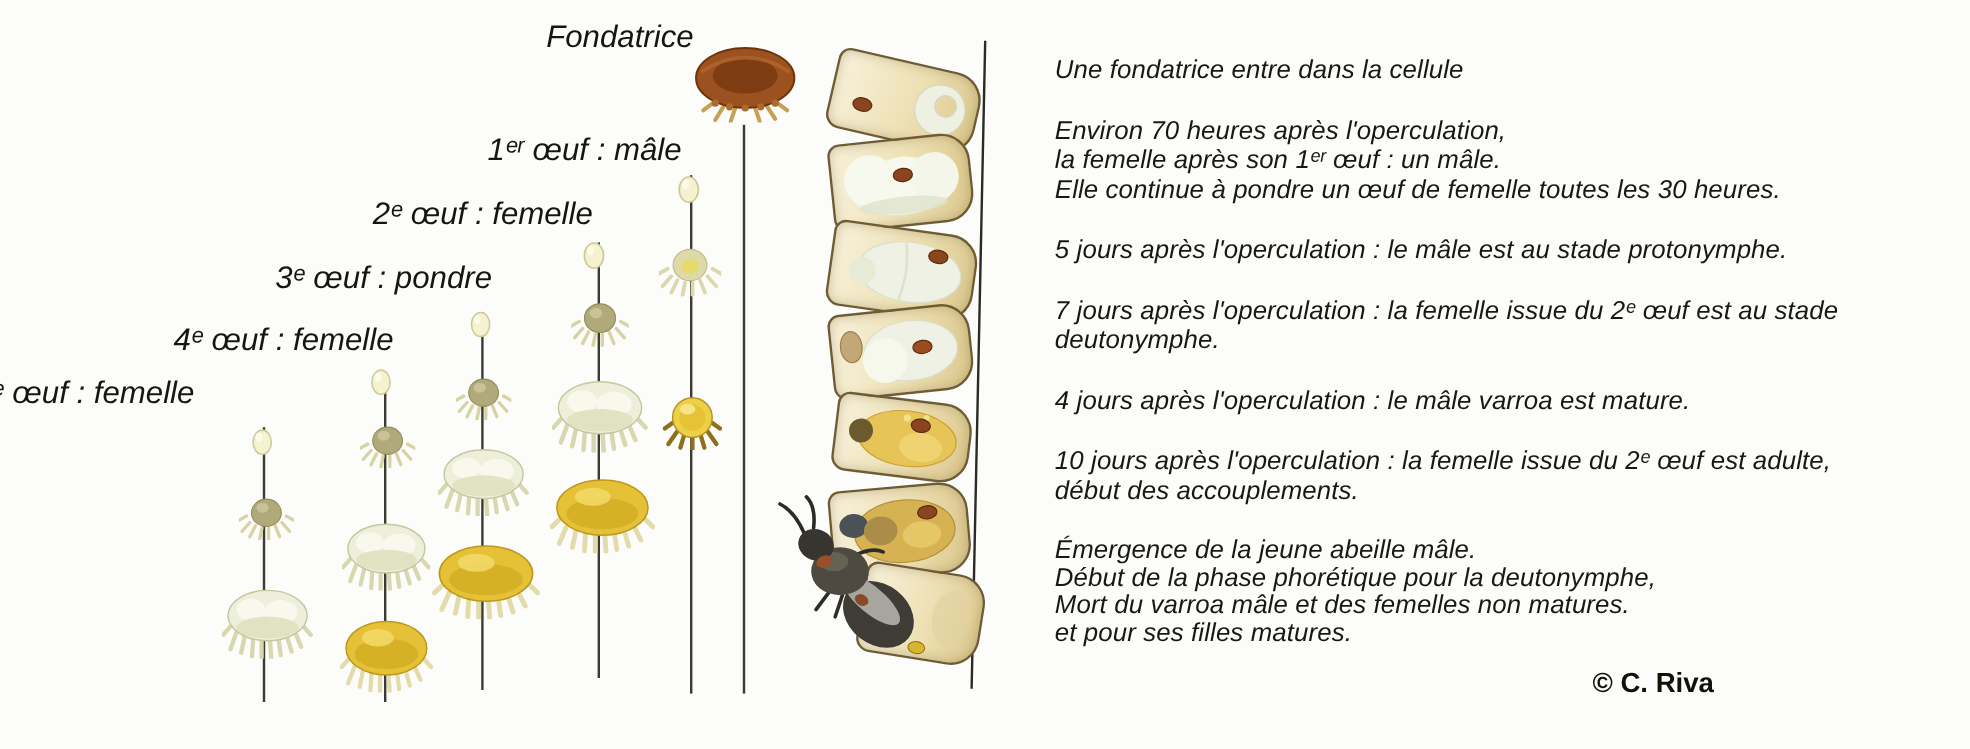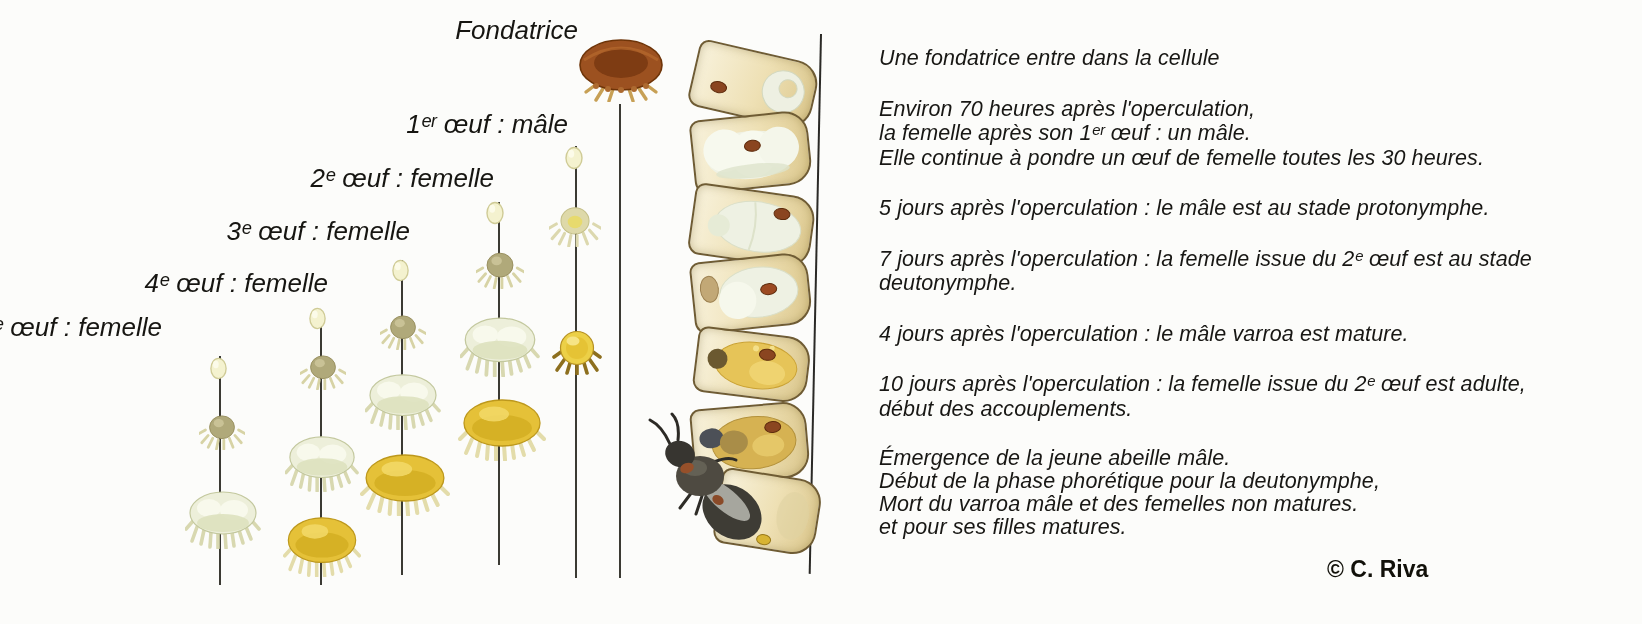--- a/index.html
+++ b/index.html
@@ -148,21 +148,21 @@
             <path d="M70 43 L76 55"></path>
      <path d="M10 36 L2 44"></path>
             <path d="M78 36 L86 44"></path>
           </g>
     <ellipse cx="44" cy="28" rx="38" ry="23" fill="#e5c138" stroke="#bd981c" stroke-width="1.3"></ellipse>
     <ellipse cx="44" cy="33" rx="30" ry="13" fill="#d2ac21" opacity=".8"></ellipse>
     <ellipse cx="36" cy="19" rx="15" ry="7.5" fill="#f2d866" opacity=".9"></ellipse>
         </svg>
       </div>
       <div class="stem" style="left: 401px; top: 260px; height: 315px;"></div>
-      <div class="stage-label" style="right: 1232px; top: 217px;">3ᵉ œuf : femelle</div>
+      <div class="stage-label" style="right: 1232px; top: 217px;">3ᵉ œuf : pondre</div>
       <div class="stage" style="left: 390.5px; top: 258px; width: 19px; height: 24px;">
         <svg width="19" height="24" viewBox="0 0 20 25" preserveAspectRatio="none">
           <ellipse cx="10" cy="13" rx="8" ry="10.5" fill="#f4f2cf" stroke="#cfcb96" stroke-width="1.4"></ellipse>
     <ellipse cx="7.2" cy="8.8" rx="3" ry="4" fill="#fcfbe9"></ellipse>
         </svg>
       </div>
       <div class="stage" style="left: 380px; top: 310px; width: 46px; height: 40px;">
         <svg width="46" height="40" viewBox="0 0 50 44" preserveAspectRatio="none">
           <g stroke="#d7d3a5" stroke-width="3" stroke-linecap="round" fill="none">
      <path d="M10 28 L3 36"></path>

